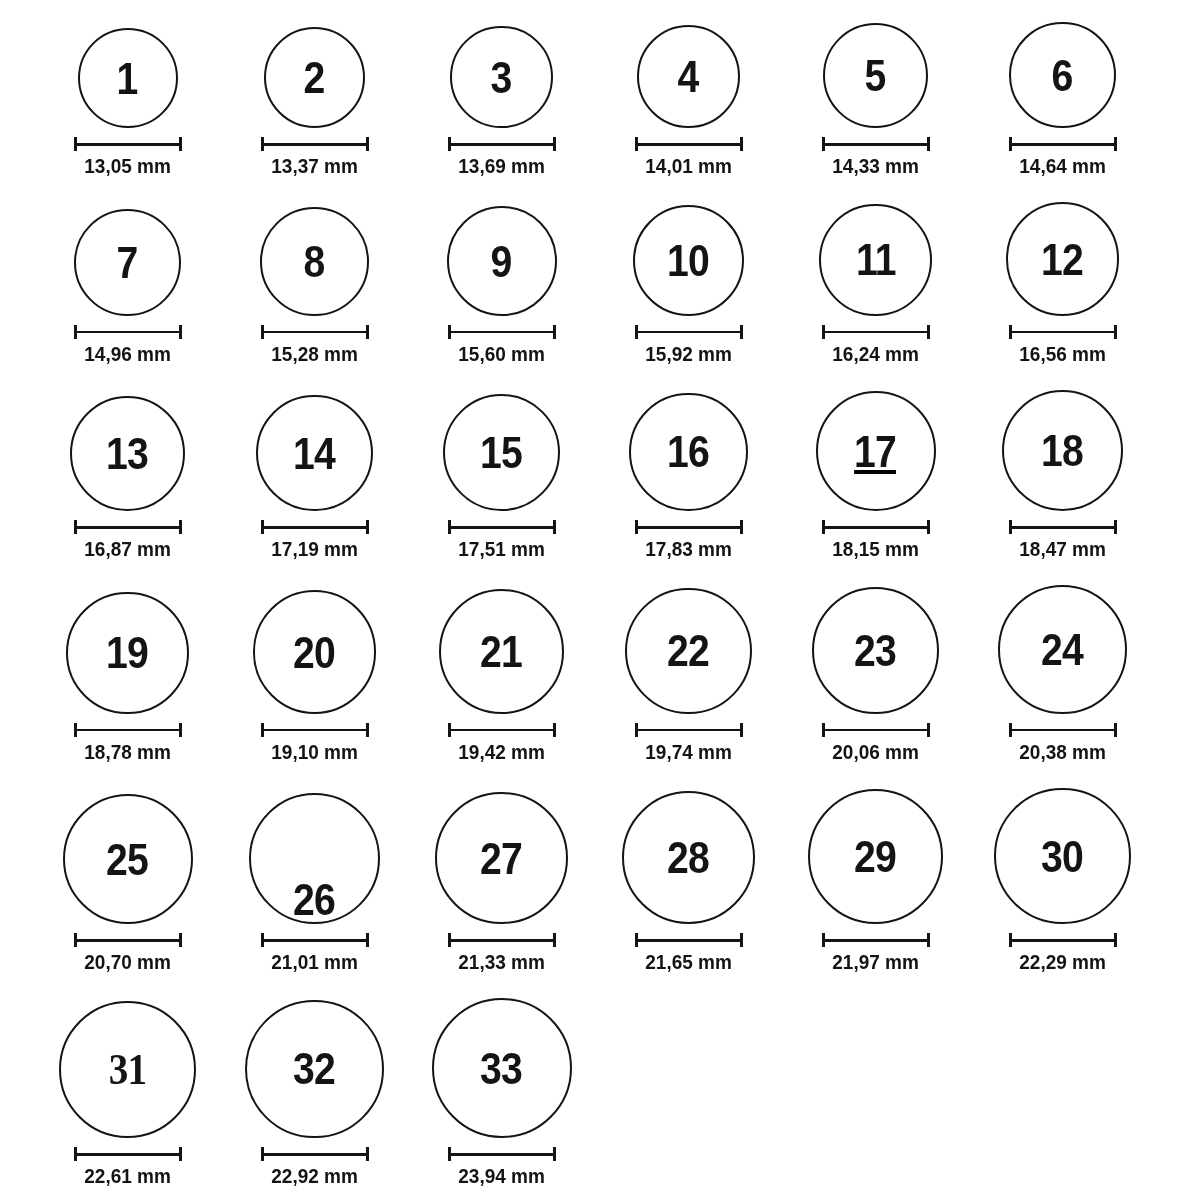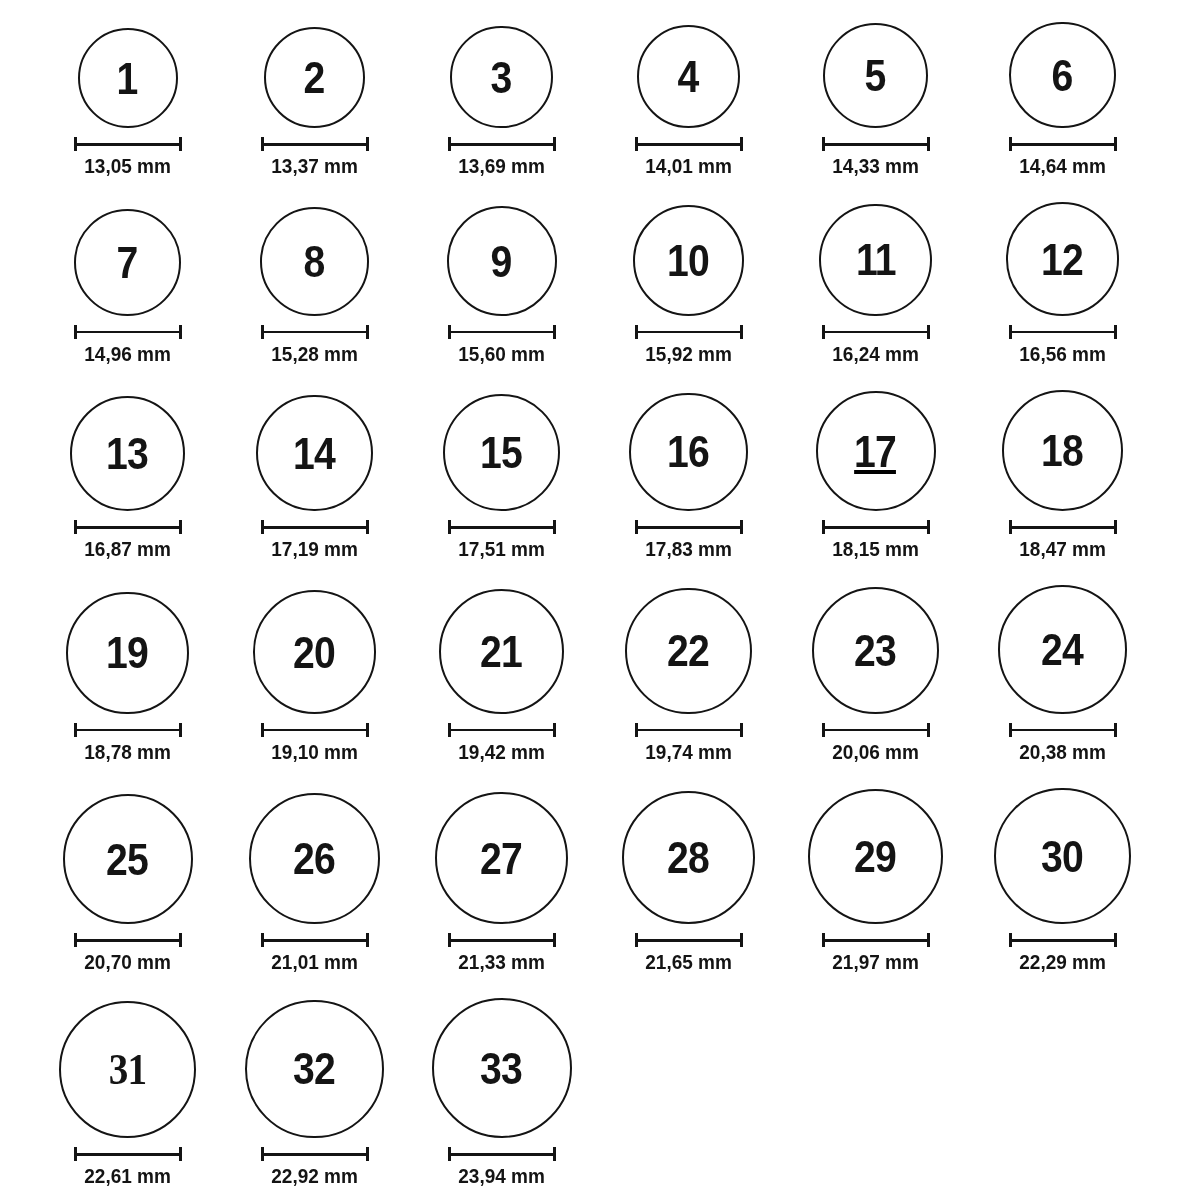--- a/index.html
+++ b/index.html
@@ -322,21 +322,21 @@
     <div class="circle" style="width: 130px; height: 130px;">
       <span class="num">25</span>
     </div>
     <div class="ruler">
       <div class="ruler-line"></div>
     </div>
     <div class="label">20,70 mm</div>
   </div>
 
   <div class="cell">
-    <div class="circle" style="width: 131.25px; height: 131.25px;">
+    <div class="circle" style="width: 131.25px; height: 131.25px; align-items: flex-end;">
       <span class="num">26</span>
     </div>
     <div class="ruler">
       <div class="ruler-line"></div>
     </div>
     <div class="label">21,01 mm</div>
   </div>
 
   <div class="cell">
     <div class="circle" style="width: 132.5px; height: 132.5px;">

